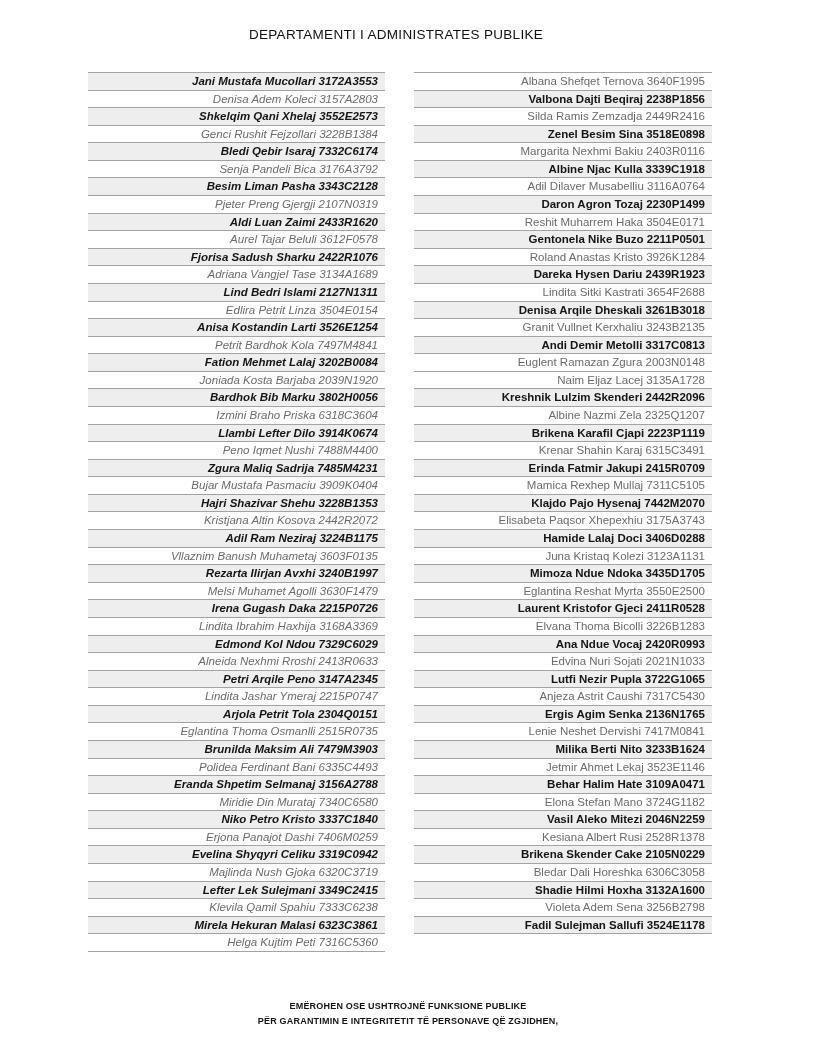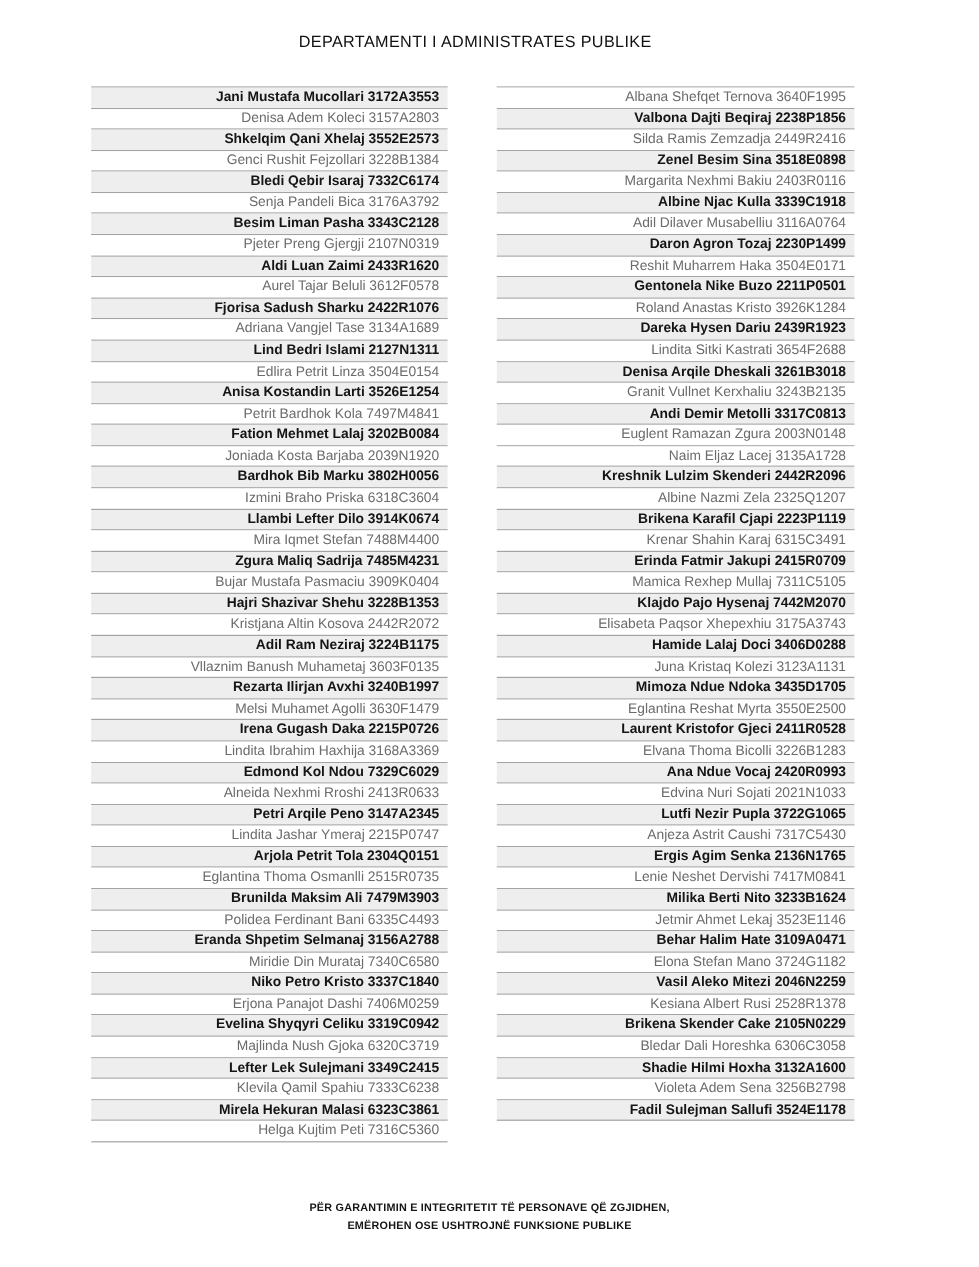--- a/index.html
+++ b/index.html
@@ -26,21 +26,21 @@
     letter-spacing: 0.3px;
     color: #111111;
     font-weight: 500;
   }
 
   .names-table {
     position: absolute;
     top: 72px;
     border-top: 1px solid var(--row-border, #a3a3a3);
   }
-  .names-table.left  { left: 76px;  width: 297px; }
+  .names-table.left  { left: 88px;  width: 297px; font-style: italic; }
   .names-table.right { left: 414px; width: 298px; }
 
   .row {
     height: 17.58px;
     line-height: 16.4px;
     border-bottom: 1px solid var(--row-border, #a3a3a3);
     text-align: right;
     padding-right: 7px;
     font-size: 11.5px;
     color: var(--plain-text, #6b6b6b);
@@ -89,21 +89,21 @@
       <div class="row">Adriana Vangjel Tase 3134A1689</div>
       <div class="row shaded">Lind Bedri Islami 2127N1311</div>
       <div class="row">Edlira Petrit Linza 3504E0154</div>
       <div class="row shaded">Anisa Kostandin Larti 3526E1254</div>
       <div class="row">Petrit Bardhok Kola 7497M4841</div>
       <div class="row shaded">Fation Mehmet Lalaj 3202B0084</div>
       <div class="row">Joniada Kosta Barjaba 2039N1920</div>
       <div class="row shaded">Bardhok Bib Marku 3802H0056</div>
       <div class="row">Izmini Braho Priska 6318C3604</div>
       <div class="row shaded">Llambi Lefter Dilo 3914K0674</div>
-      <div class="row">Mira Iqmet Stefan 7488M4400</div>
+      <div class="row">Peno Iqmet Nushi 7488M4400</div>
       <div class="row shaded">Zgura Maliq Sadrija 7485M4231</div>
       <div class="row">Bujar Mustafa Pasmaciu 3909K0404</div>
       <div class="row shaded">Hajri Shazivar Shehu 3228B1353</div>
       <div class="row">Kristjana Altin Kosova 2442R2072</div>
       <div class="row shaded">Adil Ram Neziraj 3224B1175</div>
       <div class="row">Vllaznim Banush Muhametaj 3603F0135</div>
       <div class="row shaded">Rezarta Ilirjan Avxhi 3240B1997</div>
       <div class="row">Melsi Muhamet Agolli 3630F1479</div>
       <div class="row shaded">Irena Gugash Daka 2215P0726</div>
       <div class="row">Lindita Ibrahim Haxhija 3168A3369</div>
@@ -173,17 +173,17 @@
       <div class="row shaded">Vasil Aleko Mitezi 2046N2259</div>
       <div class="row">Kesiana Albert Rusi 2528R1378</div>
       <div class="row shaded">Brikena Skender Cake 2105N0229</div>
       <div class="row">Bledar Dali Horeshka 6306C3058</div>
       <div class="row shaded">Shadie Hilmi Hoxha 3132A1600</div>
       <div class="row">Violeta Adem Sena 3256B2798</div>
       <div class="row shaded">Fadil Sulejman Sallufi 3524E1178</div>
     </div>
 
   <div class="footer">
+    <div>EMËROHEN OSE USHTROJNË FUNKSIONE PUBLIKE</div>
     <div>PËR GARANTIMIN E INTEGRITETIT TË PERSONAVE QË ZGJIDHEN,</div>
-    <div>EMËROHEN OSE USHTROJNË FUNKSIONE PUBLIKE</div>
   </div>
 
 </div>
 
 </body></html>

